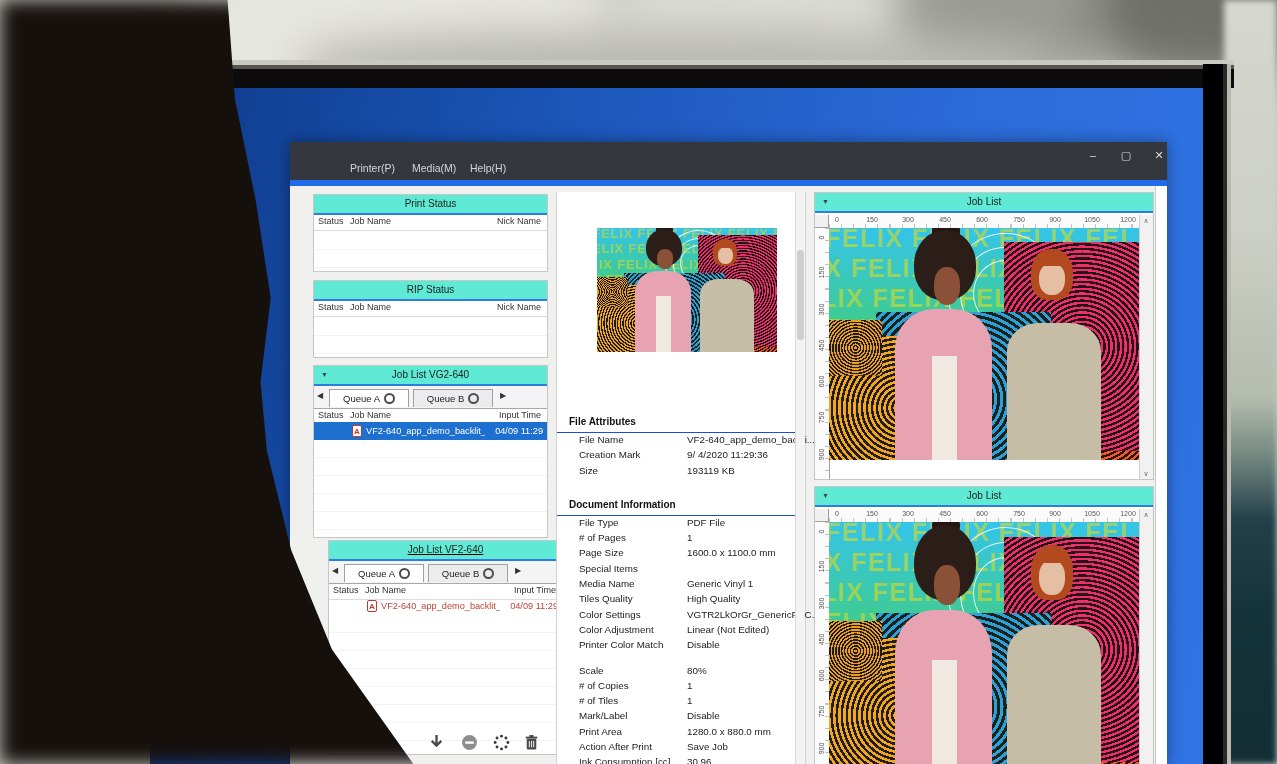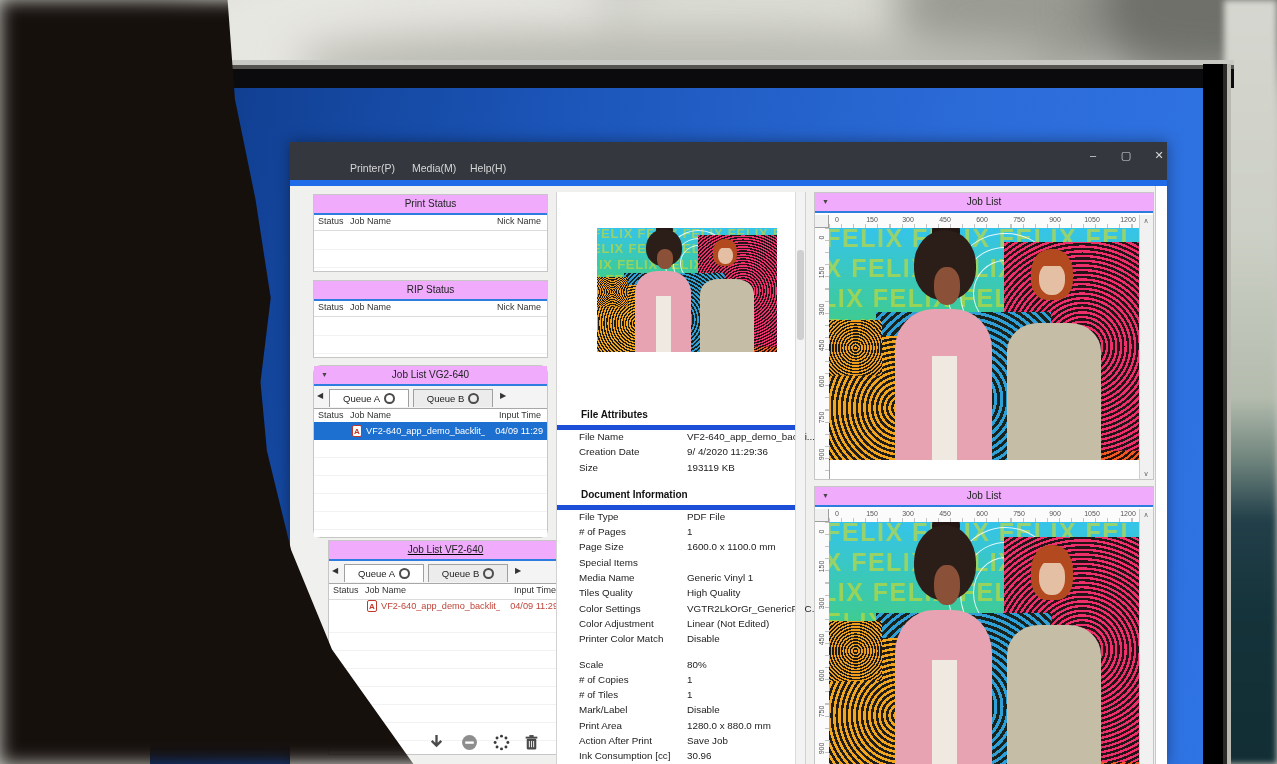--- a/index.html
+++ b/index.html
@@ -27,21 +27,21 @@
     box-shadow:0 0 14px rgba(0,0,0,.4);}
   .titlebar{position:absolute;left:0;top:0;width:877px;height:38px;background:#34383e;}
   .winbtn{position:absolute;top:5px;width:16px;height:16px;color:#d9d9d9;font-size:11px;
     line-height:16px;text-align:center;cursor:default;}
   .menu-item{position:absolute;top:20px;color:#d6d6d6;font-size:10.5px;}
   .accent{position:absolute;left:0;top:38px;width:877px;height:6px;background:#1f6be8;}
   .content{position:absolute;left:0;top:44px;width:877px;height:578px;background:#f0f1ef;overflow:hidden;}
 
   
   .panel{position:absolute;background:#fff;border:1px solid #c6c6c6;box-sizing:border-box;}
-  .ptitle{position:relative;height:18px;background:#f0abfc;border-bottom:2px solid #2e7ce0;
+  .ptitle{position:relative;height:18px;background:#5eead4;border-bottom:2px solid #2e7ce0;
     text-align:center;font-size:10px;color:#222;line-height:18px;}
   .caret{position:absolute;left:7px;top:0;font-size:7px;color:#444;line-height:18px;}
   .colrow{position:relative;height:15px;border-bottom:1px solid #dcdcdc;font-size:9px;color:#333;background:#fff;}
   .colrow span{position:absolute;top:1px;}
   .stripes{position:absolute;left:0;right:0;bottom:0;
     background:repeating-linear-gradient(180deg,#fff 0 17px,#f2f2f2 17px 18px);}
   .tabsbar{position:relative;height:22px;border-bottom:1px solid #a8a8a8;background:#f4f4f4;}
   .tab{position:absolute;top:3px;height:18px;border:1px solid #a0a0a0;border-bottom:none;
     background:#fff;font-size:9.5px;color:#222;line-height:18px;text-align:center;
     display:flex;align-items:center;justify-content:center;gap:4px;box-sizing:border-box;}
@@ -54,22 +54,22 @@
   .pdfchip{position:absolute;left:38px;top:3px;width:10px;height:12px;background:#fff;
     border:1px solid #c0392b;border-radius:2px;color:#c0392b;font-size:8px;font-weight:bold;
     line-height:12px;text-align:center;box-sizing:border-box;}
   .sel{background:#1d6fd0;color:#fff;}
   .redrow{color:#c0443a;}
 
   
   .centercol{position:absolute;left:266px;top:6px;width:250px;height:572px;background:#fff;
     border-left:1px solid #d2d2d2;border-right:1px solid #d2d2d2;box-sizing:border-box;}
   .details{position:absolute;left:0;top:204px;right:10px;}
-  .sec-h{height:16px;margin-top:13px;padding-left:24px;font-size:10px;font-weight:bold;color:#111;
-    border-bottom:5px solid #1d4ed8;}
+  .sec-h{height:16px;margin-top:20px;padding-left:12px;font-size:10px;font-weight:bold;color:#111;
+    border-bottom:1px solid #1d4ed8;}
   .drow{position:relative;height:15.3px;font-size:9.8px;color:#222;}
   .dlabel{position:absolute;left:22px;top:1px;}
   .dval{position:absolute;left:130px;top:1px;white-space:nowrap;}
   .gap10{height:10px;}
   .cscroll{position:absolute;right:0;top:0;width:9px;height:572px;background:#f3f3f3;border-left:1px solid #dadada;}
   .cthumb{position:absolute;right:1px;top:58px;width:7px;height:90px;background:#cfcfcf;border-radius:3px;}
 
   
   .pvpanel{position:absolute;left:524px;width:340px;background:#fff;border:1px solid #c6c6c6;box-sizing:border-box;overflow:hidden;}
   .hruler{position:absolute;left:14px;top:22px;right:14px;height:13px;background:#fbfbfb;
@@ -177,21 +177,21 @@
       <div class="panel" style="left:23px;top:94px;width:235px;height:78px;">
         <div class="ptitle">RIP Status</div>
         <div class="colrow">
           <span style="left:4px;">Status</span>
           <span style="left:36px;">Job Name</span>
           <span style="right:6px;">Nick Name</span>
         </div>
         <div class="stripes" style="top:37px;"></div>
       </div>
 
-      <div class="panel" style="left:23px;top:179px;width:235px;height:173px;border-radius:8px;">
+      <div class="panel" style="left:23px;top:179px;width:235px;height:173px;">
         <div class="ptitle">
           <span class="caret">▼</span>
           <span>Job List VG2-640</span>
         </div>
         <div class="tabsbar">
           <span class="tabarrow" style="left:3px;">◀</span>
           <div class="tab" style="left:15px;width:80px;">
             <span>Queue A</span>
             <span class="ring"></span>
           </div>
@@ -295,21 +295,21 @@
           </div>
         </div>
 
         <div class="details">
           <div class="sec-h">File Attributes</div>
           <div class="drow">
               <span class="dlabel">File Name</span>
               <span class="dval">VF2-640_app_demo_backli...</span>
             </div>
           <div class="drow">
-              <span class="dlabel">Creation Date</span>
+              <span class="dlabel">Creation Mark</span>
               <span class="dval">9/ 4/2020 11:29:36</span>
             </div>
           <div class="drow">
               <span class="dlabel">Size</span>
               <span class="dval">193119 KB</span>
             </div>
 
           <div class="sec-h">Document Information</div>
           <div class="drow">
               <span class="dlabel">File Type</span>

